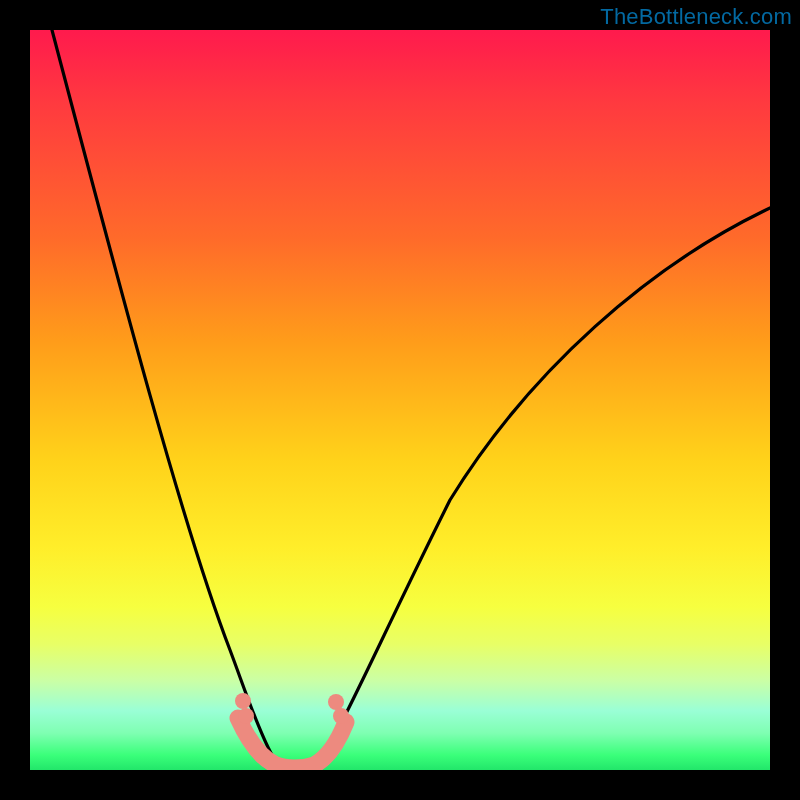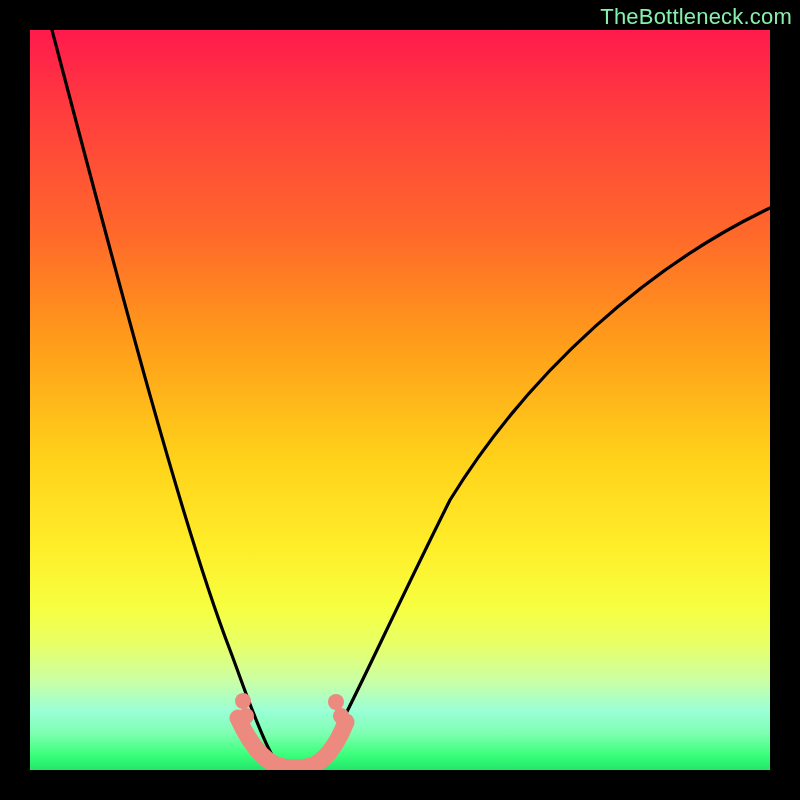--- a/index.html
+++ b/index.html
@@ -40,21 +40,21 @@
     );
   }
   .curve {
     position: absolute;
     inset: 0;
   }
   .attribution {
     position: absolute;
     top: 4px;
     right: 8px;
-    color: #86efac;
+    color: #0369a1;
     font-size: 22px;
     font-weight: 500;
     letter-spacing: 0.2px;
   }
 </style>
 </head>
 <body>
 
 <div class="attribution">TheBottleneck.com</div>
 

